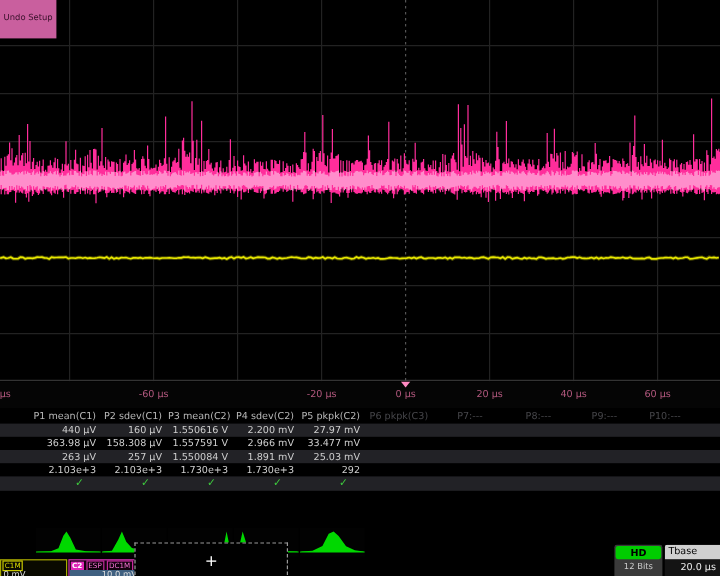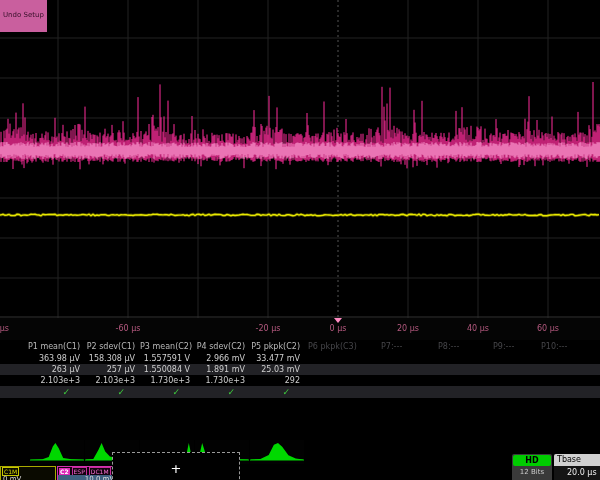--- a/index.html
+++ b/index.html
@@ -102,20 +102,32 @@
         <div class="mcell hd">P2 sdev(C1)</div>
         <div class="mcell hd">P3 mean(C2)</div>
         <div class="mcell hd">P4 sdev(C2)</div>
         <div class="mcell hd">P5 pkpk(C2)</div>
         <div class="mcell dim">P6 pkpk(C3)</div>
         <div class="mcell dim">P7:---</div>
         <div class="mcell dim">P8:---</div>
         <div class="mcell dim">P9:---</div>
         <div class="mcell dim">P10:---</div>
       </div>
+      <div class="mrow stripe">
+        <div class="mcell">440 µV</div>
+        <div class="mcell">160 µV</div>
+        <div class="mcell">1.550616 V</div>
+        <div class="mcell">2.200 mV</div>
+        <div class="mcell">27.97 mV</div>
+        <div class="mcell"></div>
+        <div class="mcell"></div>
+        <div class="mcell"></div>
+        <div class="mcell"></div>
+        <div class="mcell"></div>
+      </div>
       <div class="mrow ">
         <div class="mcell">363.98 µV</div>
         <div class="mcell">158.308 µV</div>
         <div class="mcell">1.557591 V</div>
         <div class="mcell">2.966 mV</div>
         <div class="mcell">33.477 mV</div>
         <div class="mcell"></div>
         <div class="mcell"></div>
         <div class="mcell"></div>
         <div class="mcell"></div>

